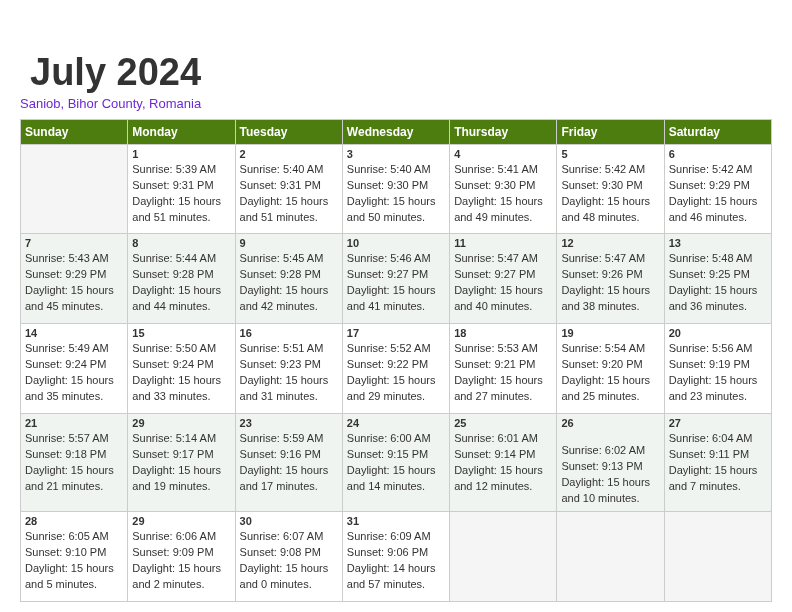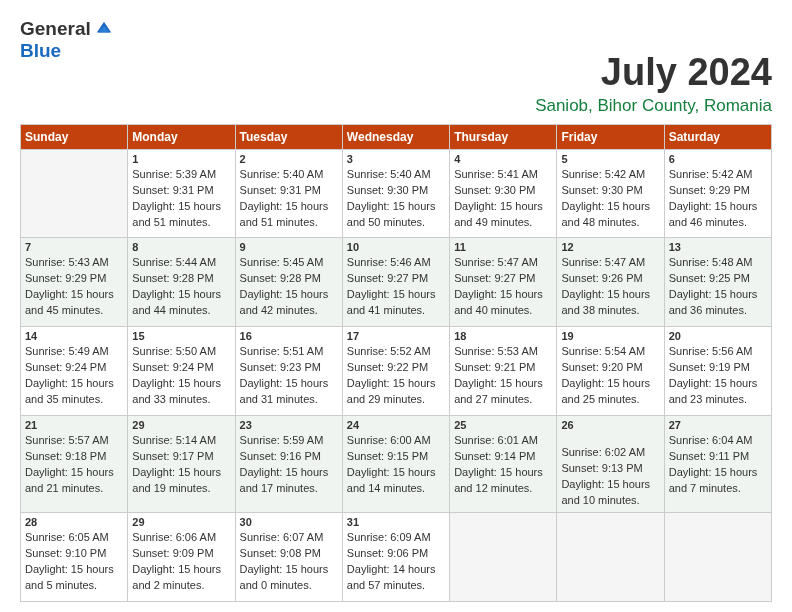--- a/index.html
+++ b/index.html
@@ -42,33 +42,32 @@
       text-align: right;
     }
     .month-title {
       font-size: 38px;
       font-weight: bold;
       color: #333;
       line-height: 1.1;
       margin-top: 34px;
     }
     .subtitle {
-      font-size: 17px;
-      color: #15803d;
+      font-size: 13px;
+      color: #6d28d9;
       margin-top: 2px;
-      margin-left: 16px;
     }
     .calendar {
       flex: 1;
       border-collapse: collapse;
       width: 100%;
       table-layout: fixed;
     }
     .calendar th {
-      background: #c2410c;
+      background: #4d7c0f;
       color: #fff;
       font-size: 12px;
       font-weight: bold;
       padding: 5px 4px;
       text-align: left;
       border: 1px solid #ccc;
     }
     .calendar td {
       border: 1px solid #ccc;
       vertical-align: top;
@@ -93,32 +92,20 @@
     }
     .row-shade td {
       background: #f0f4f0;
     }
   </style>
 </head>
 <body>
 
 <div class="page">
   <div class="header">
-    <div class="logo">
-      <div class="logo-text">
-        <span style="font-size:19px;font-weight:bold;color:#333;">General</span>
-        <svg class="logo-icon" viewBox="0 0 20 20" width="22" height="22">
-          <polygon points="10,2 18,14 2,14" fill="#1a6abf"></polygon>
-          <polygon points="10,6 16,14 4,14" fill="#2a7fd4"></polygon>
-        </svg>
-      </div>
-      <div>
-        <span style="font-size:19px;font-weight:bold;color:#1a6abf;margin-left:0;">Blue</span>
-      </div>
-    </div>
     <div class="title-block">
       <div class="month-title">July 2024</div>
       <div class="subtitle">Saniob, Bihor County, Romania</div>
     </div>
   </div>
 
   <table class="calendar">
     <thead>
       <tr>
       <th>Sunday</th>

